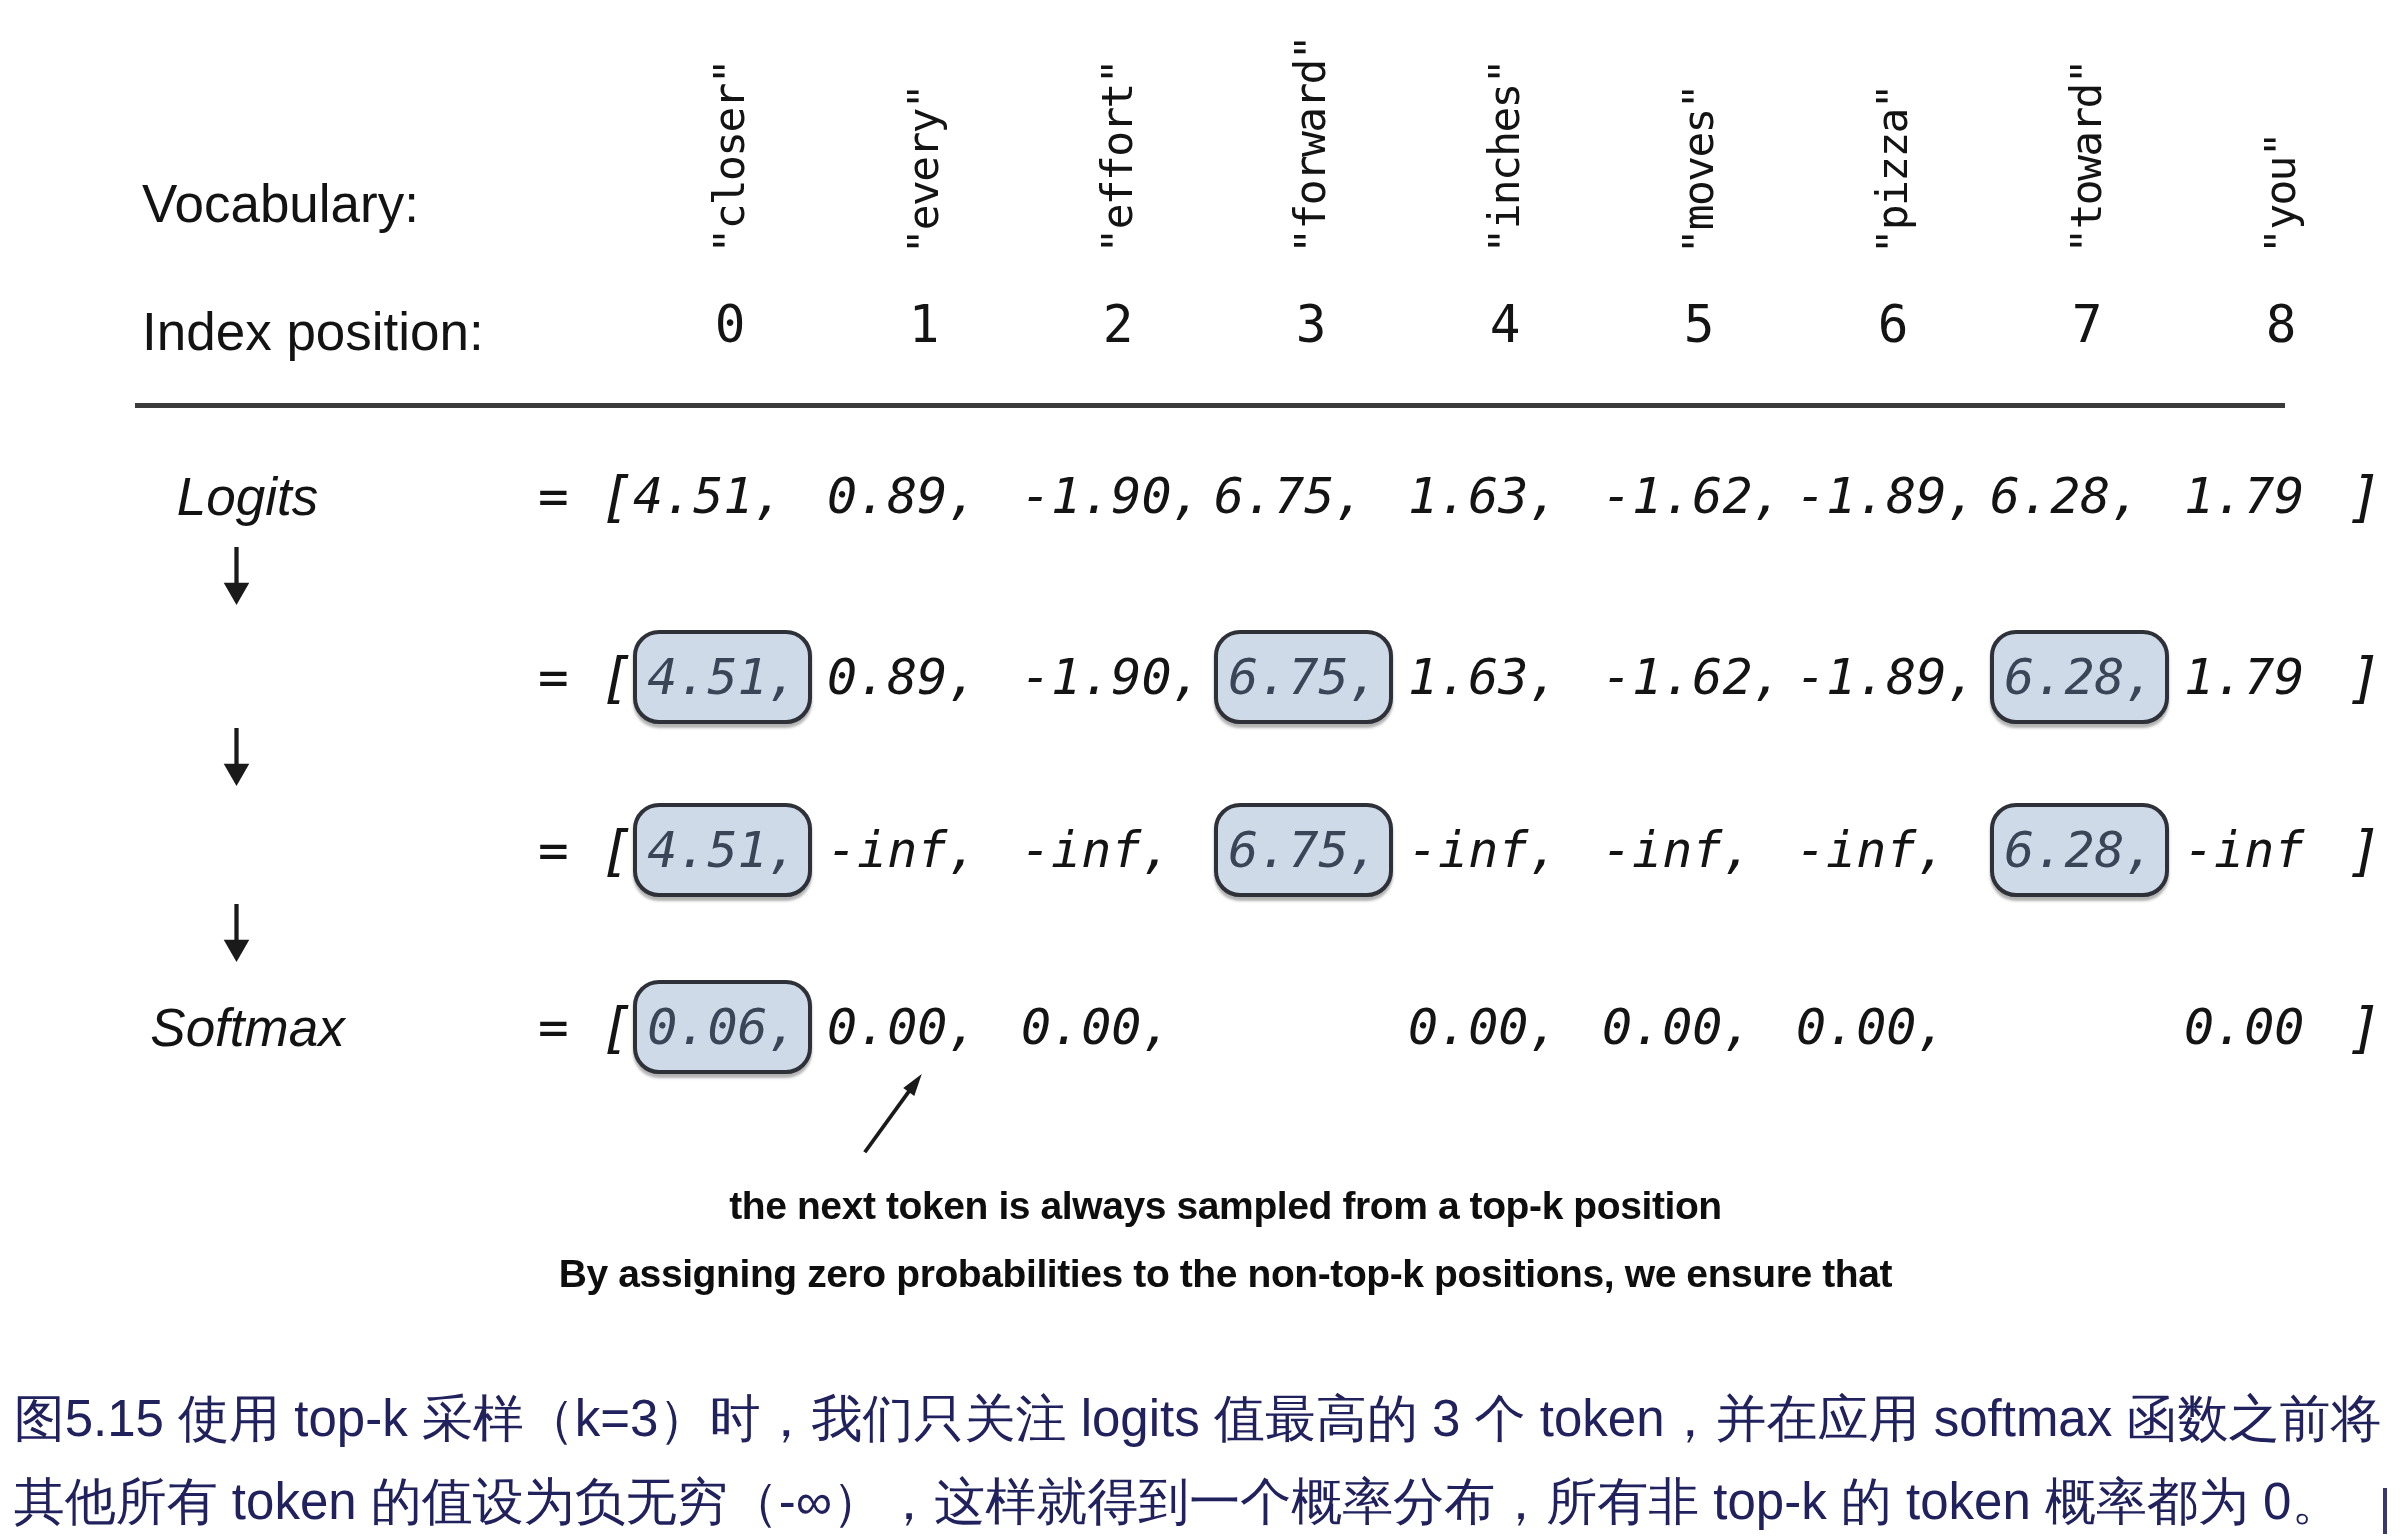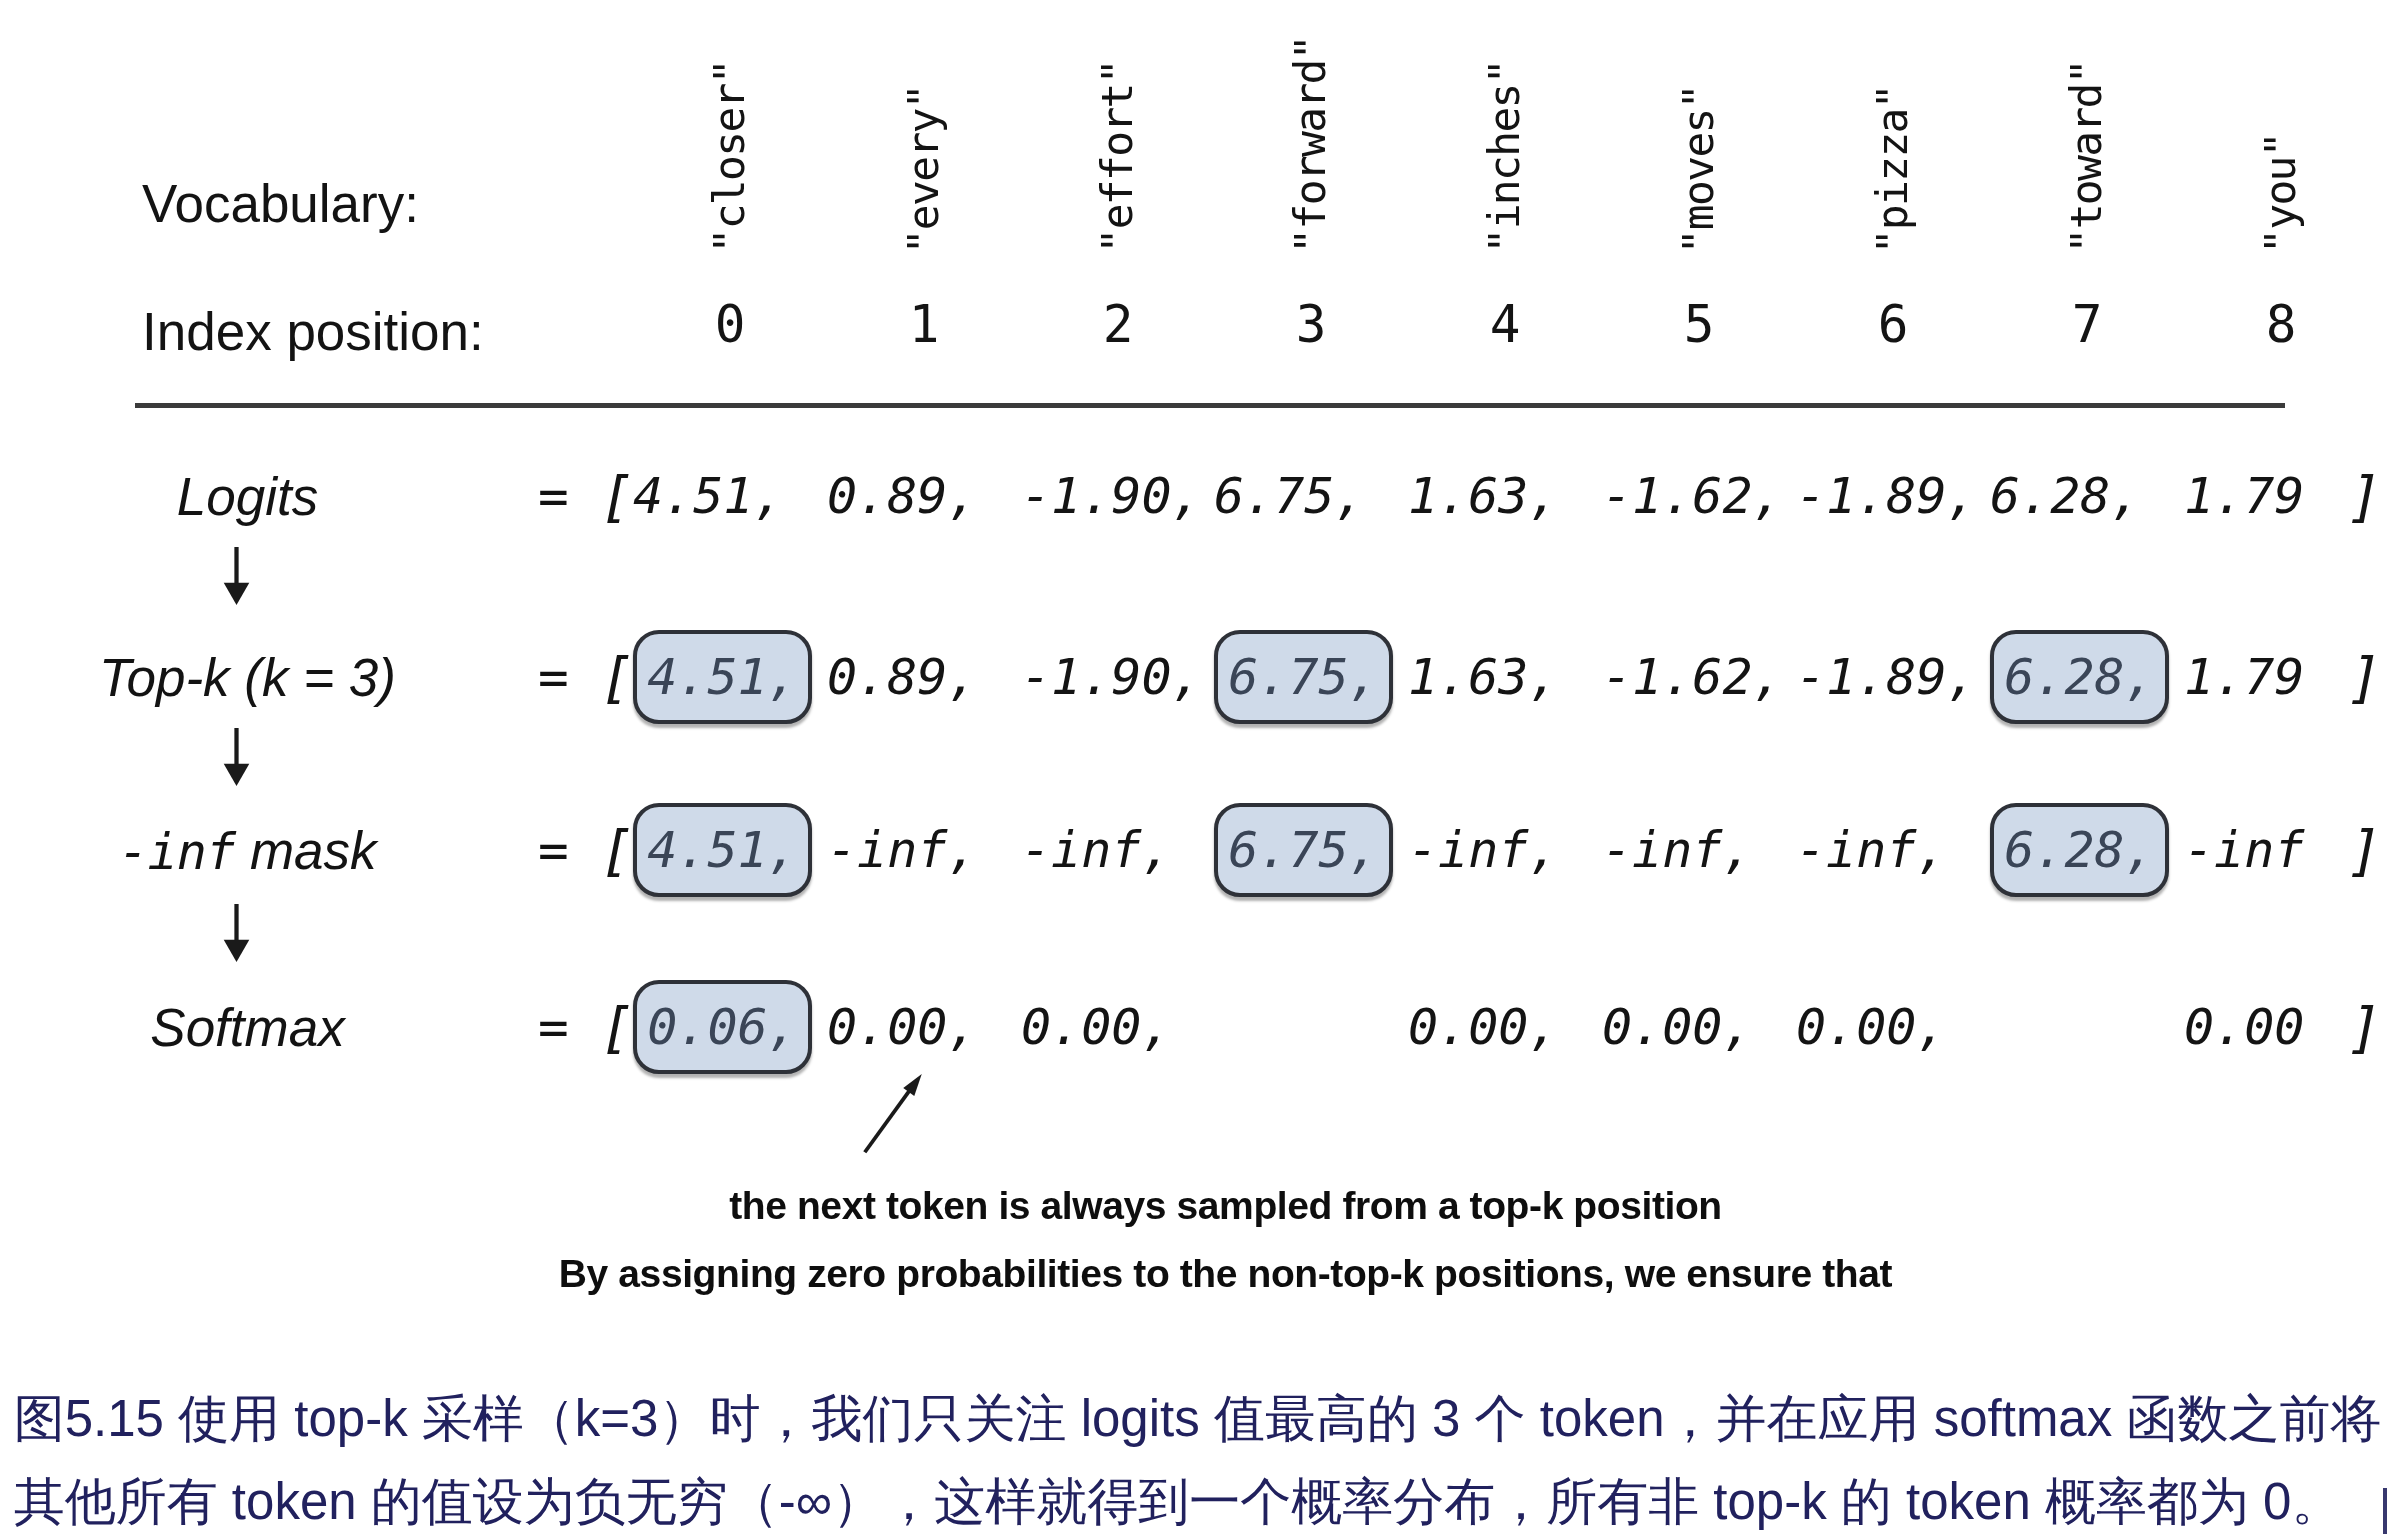--- a/index.html
+++ b/index.html
@@ -115,36 +115,34 @@
         <div class="cell mono" style="left: 1021px;"><span class="plain-val">-1.90,</span></div>
         <div class="cell mono" style="left: 1214px;"><span class="plain-val">6.75,</span></div>
         <div class="cell mono" style="left: 1408px;"><span class="plain-val">1.63,</span></div>
         <div class="cell mono" style="left: 1602px;"><span class="plain-val">-1.62,</span></div>
         <div class="cell mono" style="left: 1796px;"><span class="plain-val">-1.89,</span></div>
         <div class="cell mono" style="left: 1990px;"><span class="plain-val">6.28,</span></div>
         <div class="cell mono" style="left: 2184px;"><span class="plain-val">1.79</span></div>
         <span class="br br-close mono">]</span>
       </div>
       <div class="data-row" style="top: 604px;">
-        <div class="row-label"><span>Top-k (k = 3)</span></div>
         <span class="eq mono">=</span>
         <span class="br br-open mono">[</span>
         <div class="cell mono" style="left: 633px;"><span class="boxed-val">4.51,</span></div>
         <div class="cell mono" style="left: 827px;"><span class="plain-val">0.89,</span></div>
         <div class="cell mono" style="left: 1021px;"><span class="plain-val">-1.90,</span></div>
         <div class="cell mono" style="left: 1214px;"><span class="boxed-val">6.75,</span></div>
         <div class="cell mono" style="left: 1408px;"><span class="plain-val">1.63,</span></div>
         <div class="cell mono" style="left: 1602px;"><span class="plain-val">-1.62,</span></div>
         <div class="cell mono" style="left: 1796px;"><span class="plain-val">-1.89,</span></div>
         <div class="cell mono" style="left: 1990px;"><span class="boxed-val">6.28,</span></div>
         <div class="cell mono" style="left: 2184px;"><span class="plain-val">1.79</span></div>
         <span class="br br-close mono">]</span>
       </div>
       <div class="data-row" style="top: 777px;">
-        <div class="row-label"><span class="mono-part">-inf</span><span> mask</span></div>
         <span class="eq mono">=</span>
         <span class="br br-open mono">[</span>
         <div class="cell mono" style="left: 633px;"><span class="boxed-val">4.51,</span></div>
         <div class="cell mono" style="left: 827px;"><span class="plain-val">-inf,</span></div>
         <div class="cell mono" style="left: 1021px;"><span class="plain-val">-inf,</span></div>
         <div class="cell mono" style="left: 1214px;"><span class="boxed-val">6.75,</span></div>
         <div class="cell mono" style="left: 1408px;"><span class="plain-val">-inf,</span></div>
         <div class="cell mono" style="left: 1602px;"><span class="plain-val">-inf,</span></div>
         <div class="cell mono" style="left: 1796px;"><span class="plain-val">-inf,</span></div>
         <div class="cell mono" style="left: 1990px;"><span class="boxed-val">6.28,</span></div>

